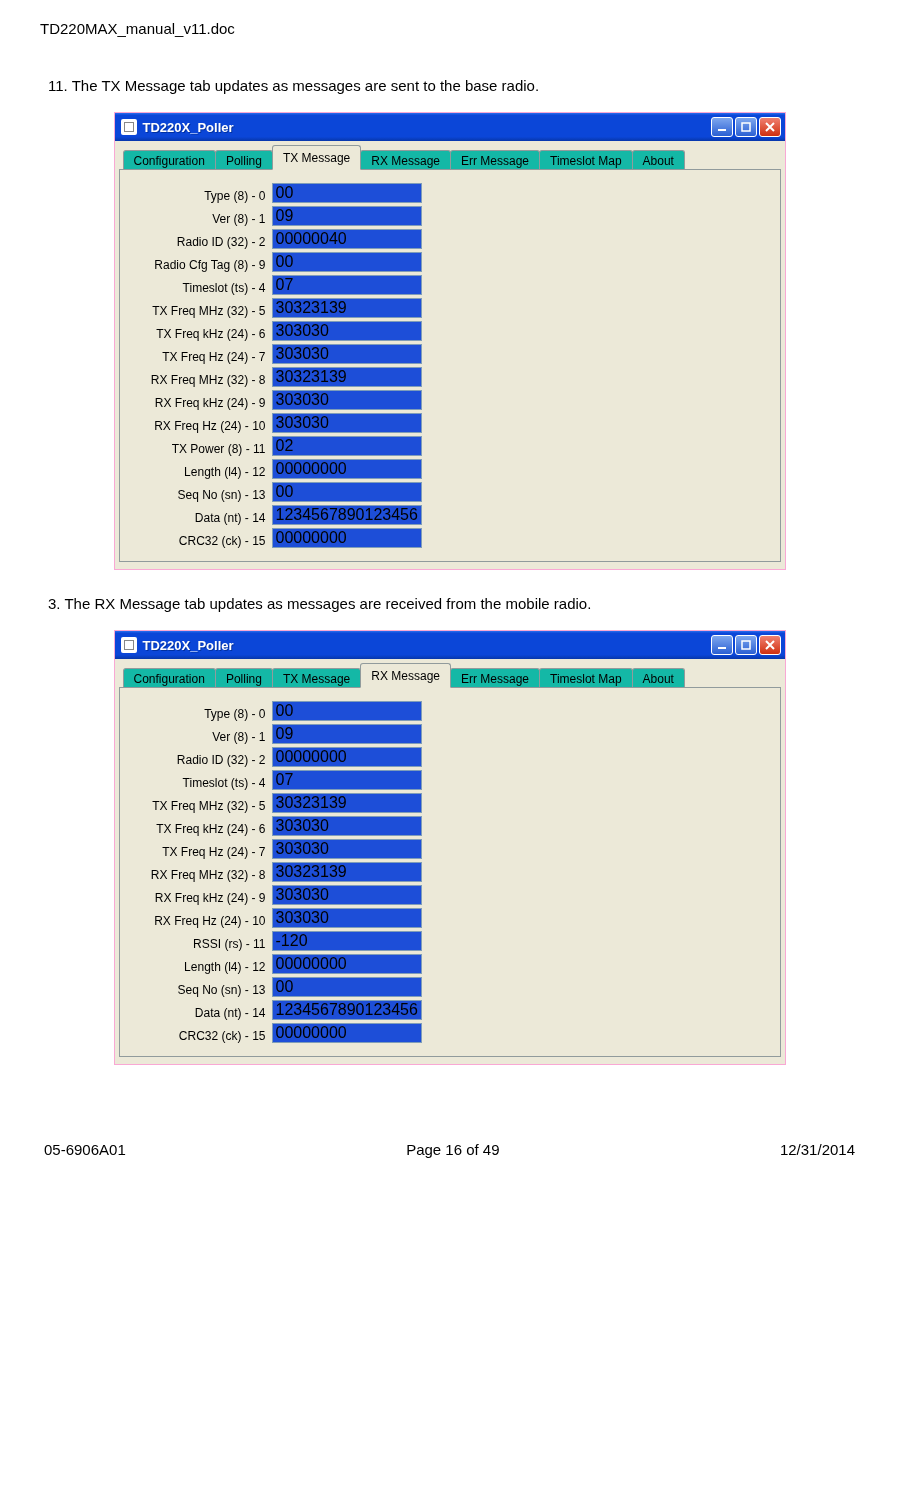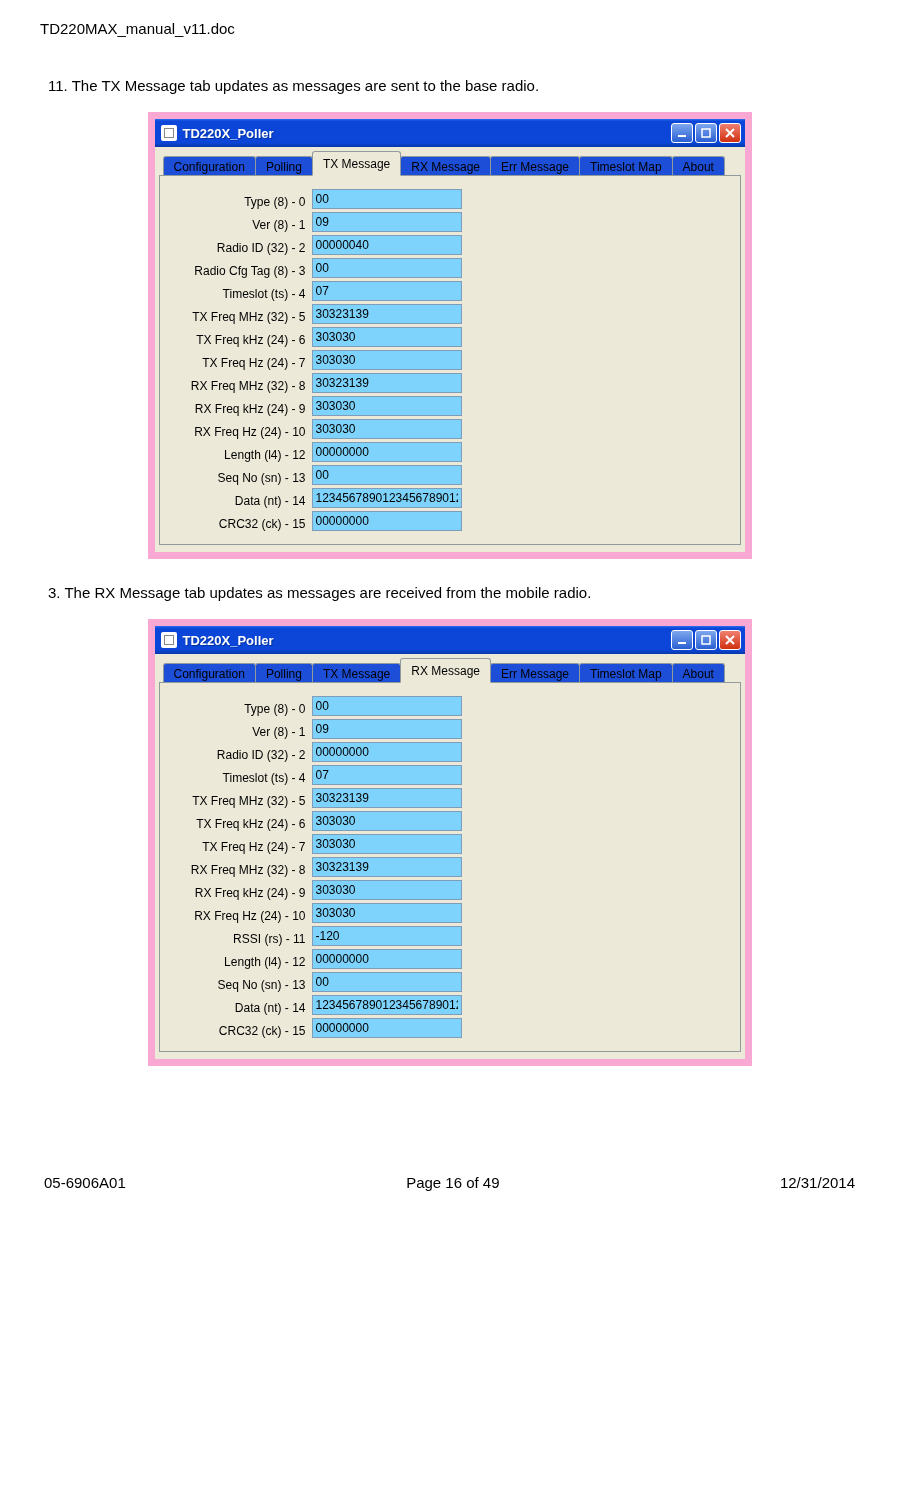--- a/index.html
+++ b/index.html
@@ -14,23 +14,23 @@
   .header-doc {
     font-size: 15px;
     margin-bottom: 40px;
   }
   .step {
     font-size: 15px;
     margin: 10px 0 18px 0;
     padding-left: 8px;
   }
   .window {
-    width: 604px;
+    width: 672px;
     margin: 0 auto 25px auto;
-    border: 7px solid #f9a8d4;
+    border: 1px solid #f9a8d4;
   }
   .titlebar {
     background: linear-gradient(to bottom, #2a6ff0 0%, #0b46d8 8%, #0b46d8 85%, #0737aa 100%);
     height: 28px;
     display: flex;
     align-items: center;
     justify-content: space-between;
     padding: 0 4px 0 6px;
   }
   .titlebar-left {
@@ -83,21 +83,21 @@
     background: #ece9d8;
     padding: 4px 2px 6px 2px;
   }
   .tabs {
     display: flex;
     align-items: flex-end;
     padding-left: 6px;
     gap: 0;
   }
   .tab {
-    background: #1d4ed8;
+    background: #14b8a6;
     border: 1px solid #919b9c;
     border-bottom: none;
     border-radius: 3px 3px 0 0;
     padding: 3px 10px 3px 10px;
     font-size: 12px;
     font-family: Tahoma, Arial, sans-serif;
     color: #000;
     position: relative;
     top: 1px;
     margin-right: -1px;
@@ -129,31 +129,31 @@
     text-align: right;
     padding-right: 6px;
     font-size: 12px;
     font-family: Tahoma, Arial, sans-serif;
     color: #000;
   }
   .row input {
     width: 150px;
     height: 20px;
     border: 1px solid #7f9db9;
-    background: #7dd3fc;
-    font-size: 12px;
+    background: #1d4ed8;
+    font-size: 16px;
     font-family: Tahoma, Arial, sans-serif;
     padding: 1px 3px;
     color: #000;
   }
   .footer-doc {
     display: flex;
     justify-content: space-between;
     font-size: 15px;
-    margin-top: 108px;
+    margin-top: 76px;
     padding: 0 4px;
   }
 </style>
 </head>
 <body>
 
 <div class="header-doc">TD220MAX_manual_v11.doc</div>
 
 <div class="step">11.  The TX Message tab updates as messages are sent to the base radio.</div>
 
@@ -198,21 +198,21 @@
         </div>
         <div class="row">
           <label>Ver (8) - 1</label>
           <input type="text" value="09" style="">
         </div>
         <div class="row">
           <label>Radio ID (32) - 2</label>
           <input type="text" value="00000040" style="">
         </div>
         <div class="row">
-          <label>Radio Cfg Tag (8) - 3</label>
+          <label>Radio Cfg Tag (8) - 9</label>
           <input type="text" value="00" style="">
         </div>
         <div class="row">
           <label>Timeslot (ts) - 4</label>
           <input type="text" value="07" style="">
         </div>
         <div class="row">
           <label>TX Freq MHz (32) - 5</label>
           <input type="text" value="30323139" style="">
         </div>
@@ -228,20 +228,24 @@
           <label>RX Freq MHz (32) - 8</label>
           <input type="text" value="30323139" style="">
         </div>
         <div class="row">
           <label>RX Freq kHz (24) - 9</label>
           <input type="text" value="303030" style="">
         </div>
         <div class="row">
           <label>RX Freq Hz (24) - 10</label>
           <input type="text" value="303030" style="">
+        </div>
+        <div class="row">
+          <label>TX Power (8) - 11</label>
+          <input type="text" value="02" style="">
         </div>
         <div class="row">
           <label>Length (l4) - 12</label>
           <input type="text" value="00000000" style="">
         </div>
         <div class="row">
           <label>Seq No (sn) - 13</label>
           <input type="text" value="00" style="">
         </div>
         <div class="row">

